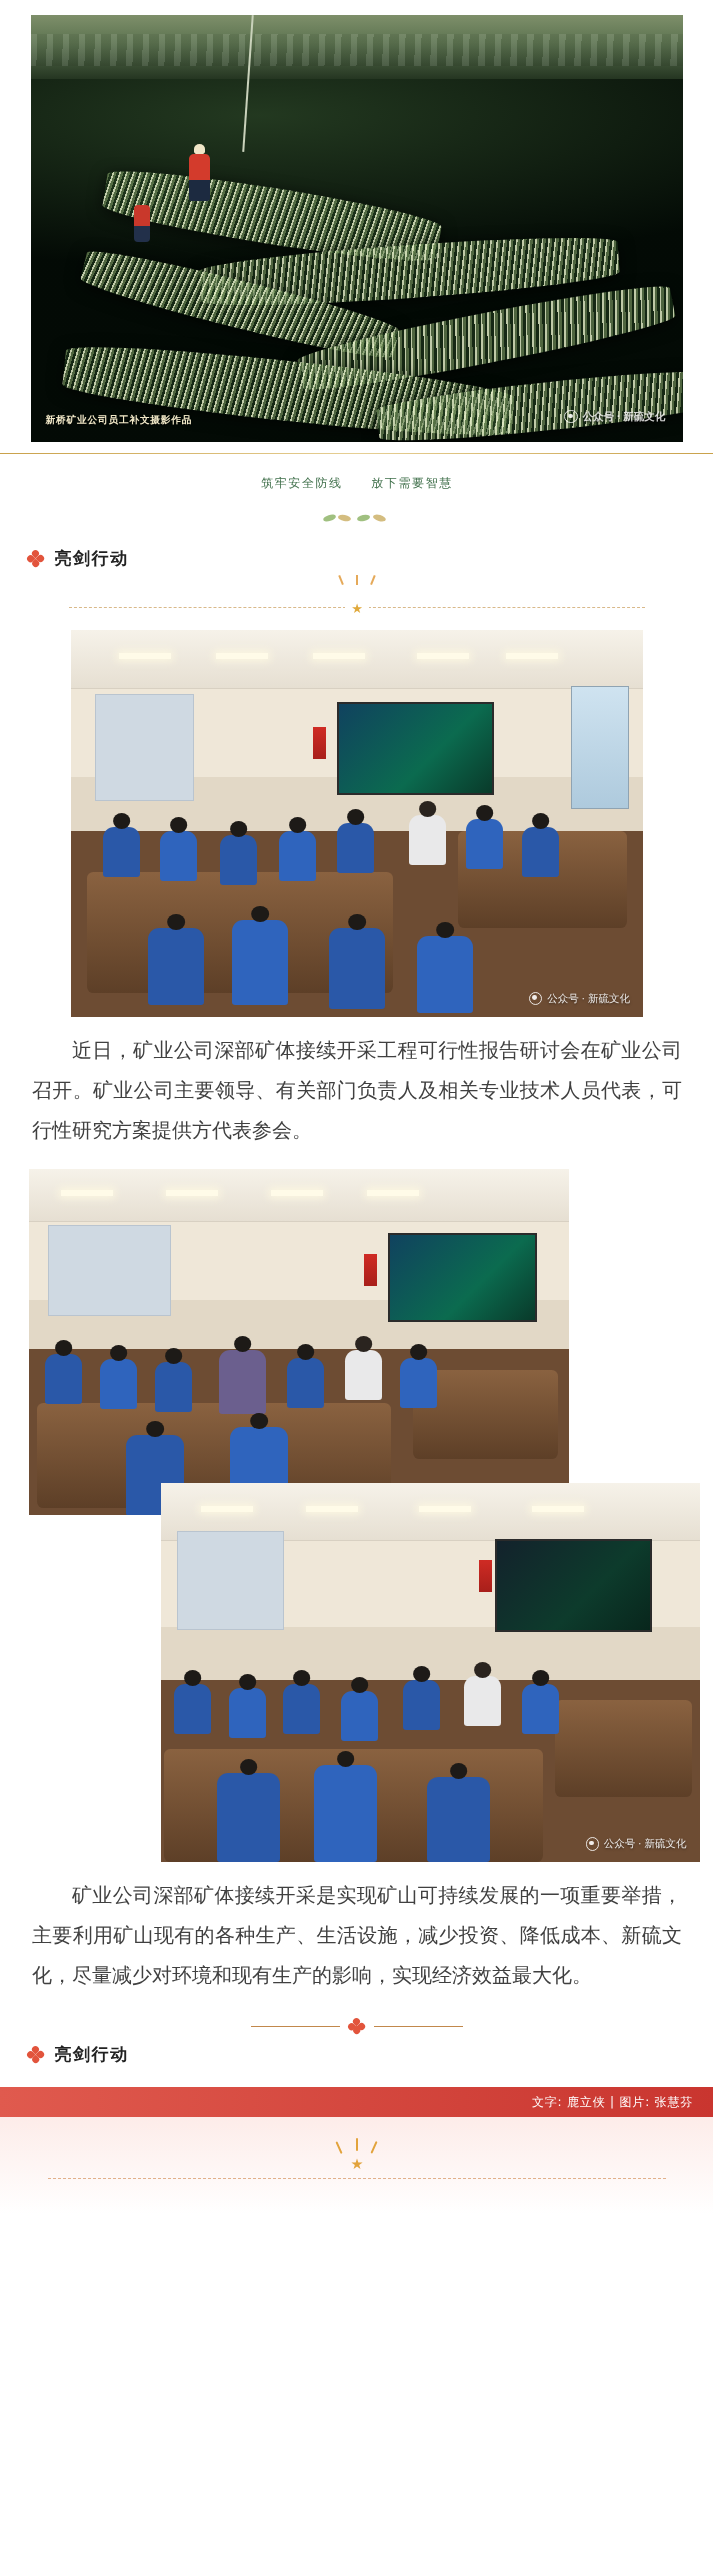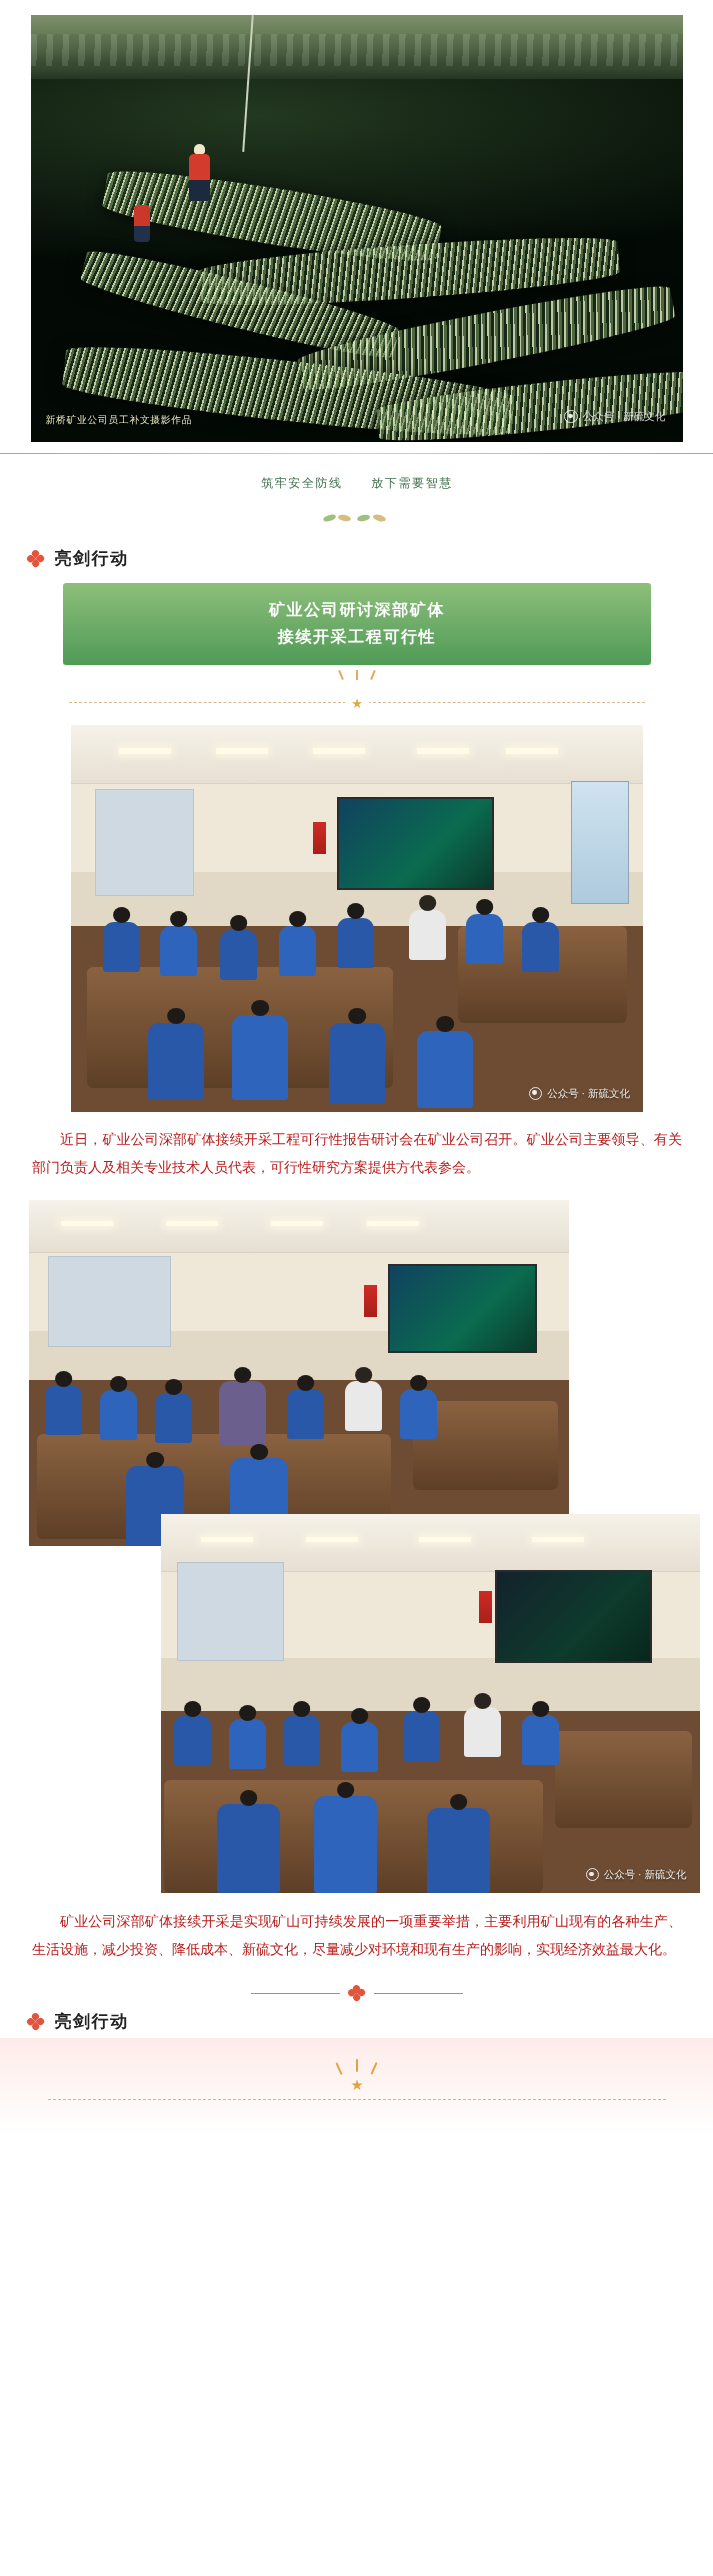--- a/index.html
+++ b/index.html
@@ -20,20 +20,21 @@
     overflow: hidden;
   }
 
   
   .hero {
     position: relative;
     margin: 14.5px 31px 0 31px;
     height: 427px;
     background: linear-gradient(#0b1a12, #06110b);
     overflow: hidden;
+    font-weight: bold;
   }
   .hero-sky {
     position: absolute;
     left: 0; top: 0; right: 0;
     height: 69px;
     background: linear-gradient(#7e8f6a 0%, #5c7350 40%, #1d2d1b 100%);
   }
   .hero-sky:after {
     content: "";
     position: absolute;
@@ -321,23 +322,23 @@
   }
   .window {
     position: absolute;
     background: linear-gradient(#cfe3f0, #aecadd);
     border: 1.6px solid #8fa3b2;
   }
 
   
   .para {
     margin: 14.5px 32px 0 32px;
-    font-size: 14px;
+    font-size: 20px;
     line-height: 2.0;
-    color: #b91c1c;
+    color: #404040;
     text-indent: 2em;
     text-align: justify;
     font-family: Liberation Mono, monospace;
   }
 
   
   .orn {
     display: flex;
     align-items: center;
     justify-content: center;
@@ -453,26 +454,20 @@
   <div class="section-head">
     <span class="flower">
       <span></span>
         <span></span>
         <span></span>
         <span></span>
     </span>
     <span class="section-title">亮剑行动</span>
   </div>
 
-  <div class="plaque-wrap">
-    <div class="plaque">
-      <div>矿业公司研讨深部矿体</div>
-      <div>接续开采工程可行性</div>
-    </div>
-  </div>
 
   <div class="ticks">
       <i></i>
       <i></i>
       <i></i>
     </div>
   <div class="dashed-rule">
     <span class="star-badge">★</span>
   </div>
 
@@ -581,20 +576,21 @@
     <span class="flower">
       <span></span>
         <span></span>
         <span></span>
         <span></span>
     </span>
     <span class="section-title">亮剑行动</span>
   </div>
 
 
+  <div class="credits">文字: 鹿立侠 | 图片: 张慧芬</div>
 
   <div class="footer-fade">
     <div class="footer-ticks">
         <i></i>
         <i></i>
         <i></i>
       </div>
     <div class="footer-star">★</div>
     <div class="footer-line"></div>
   </div>

